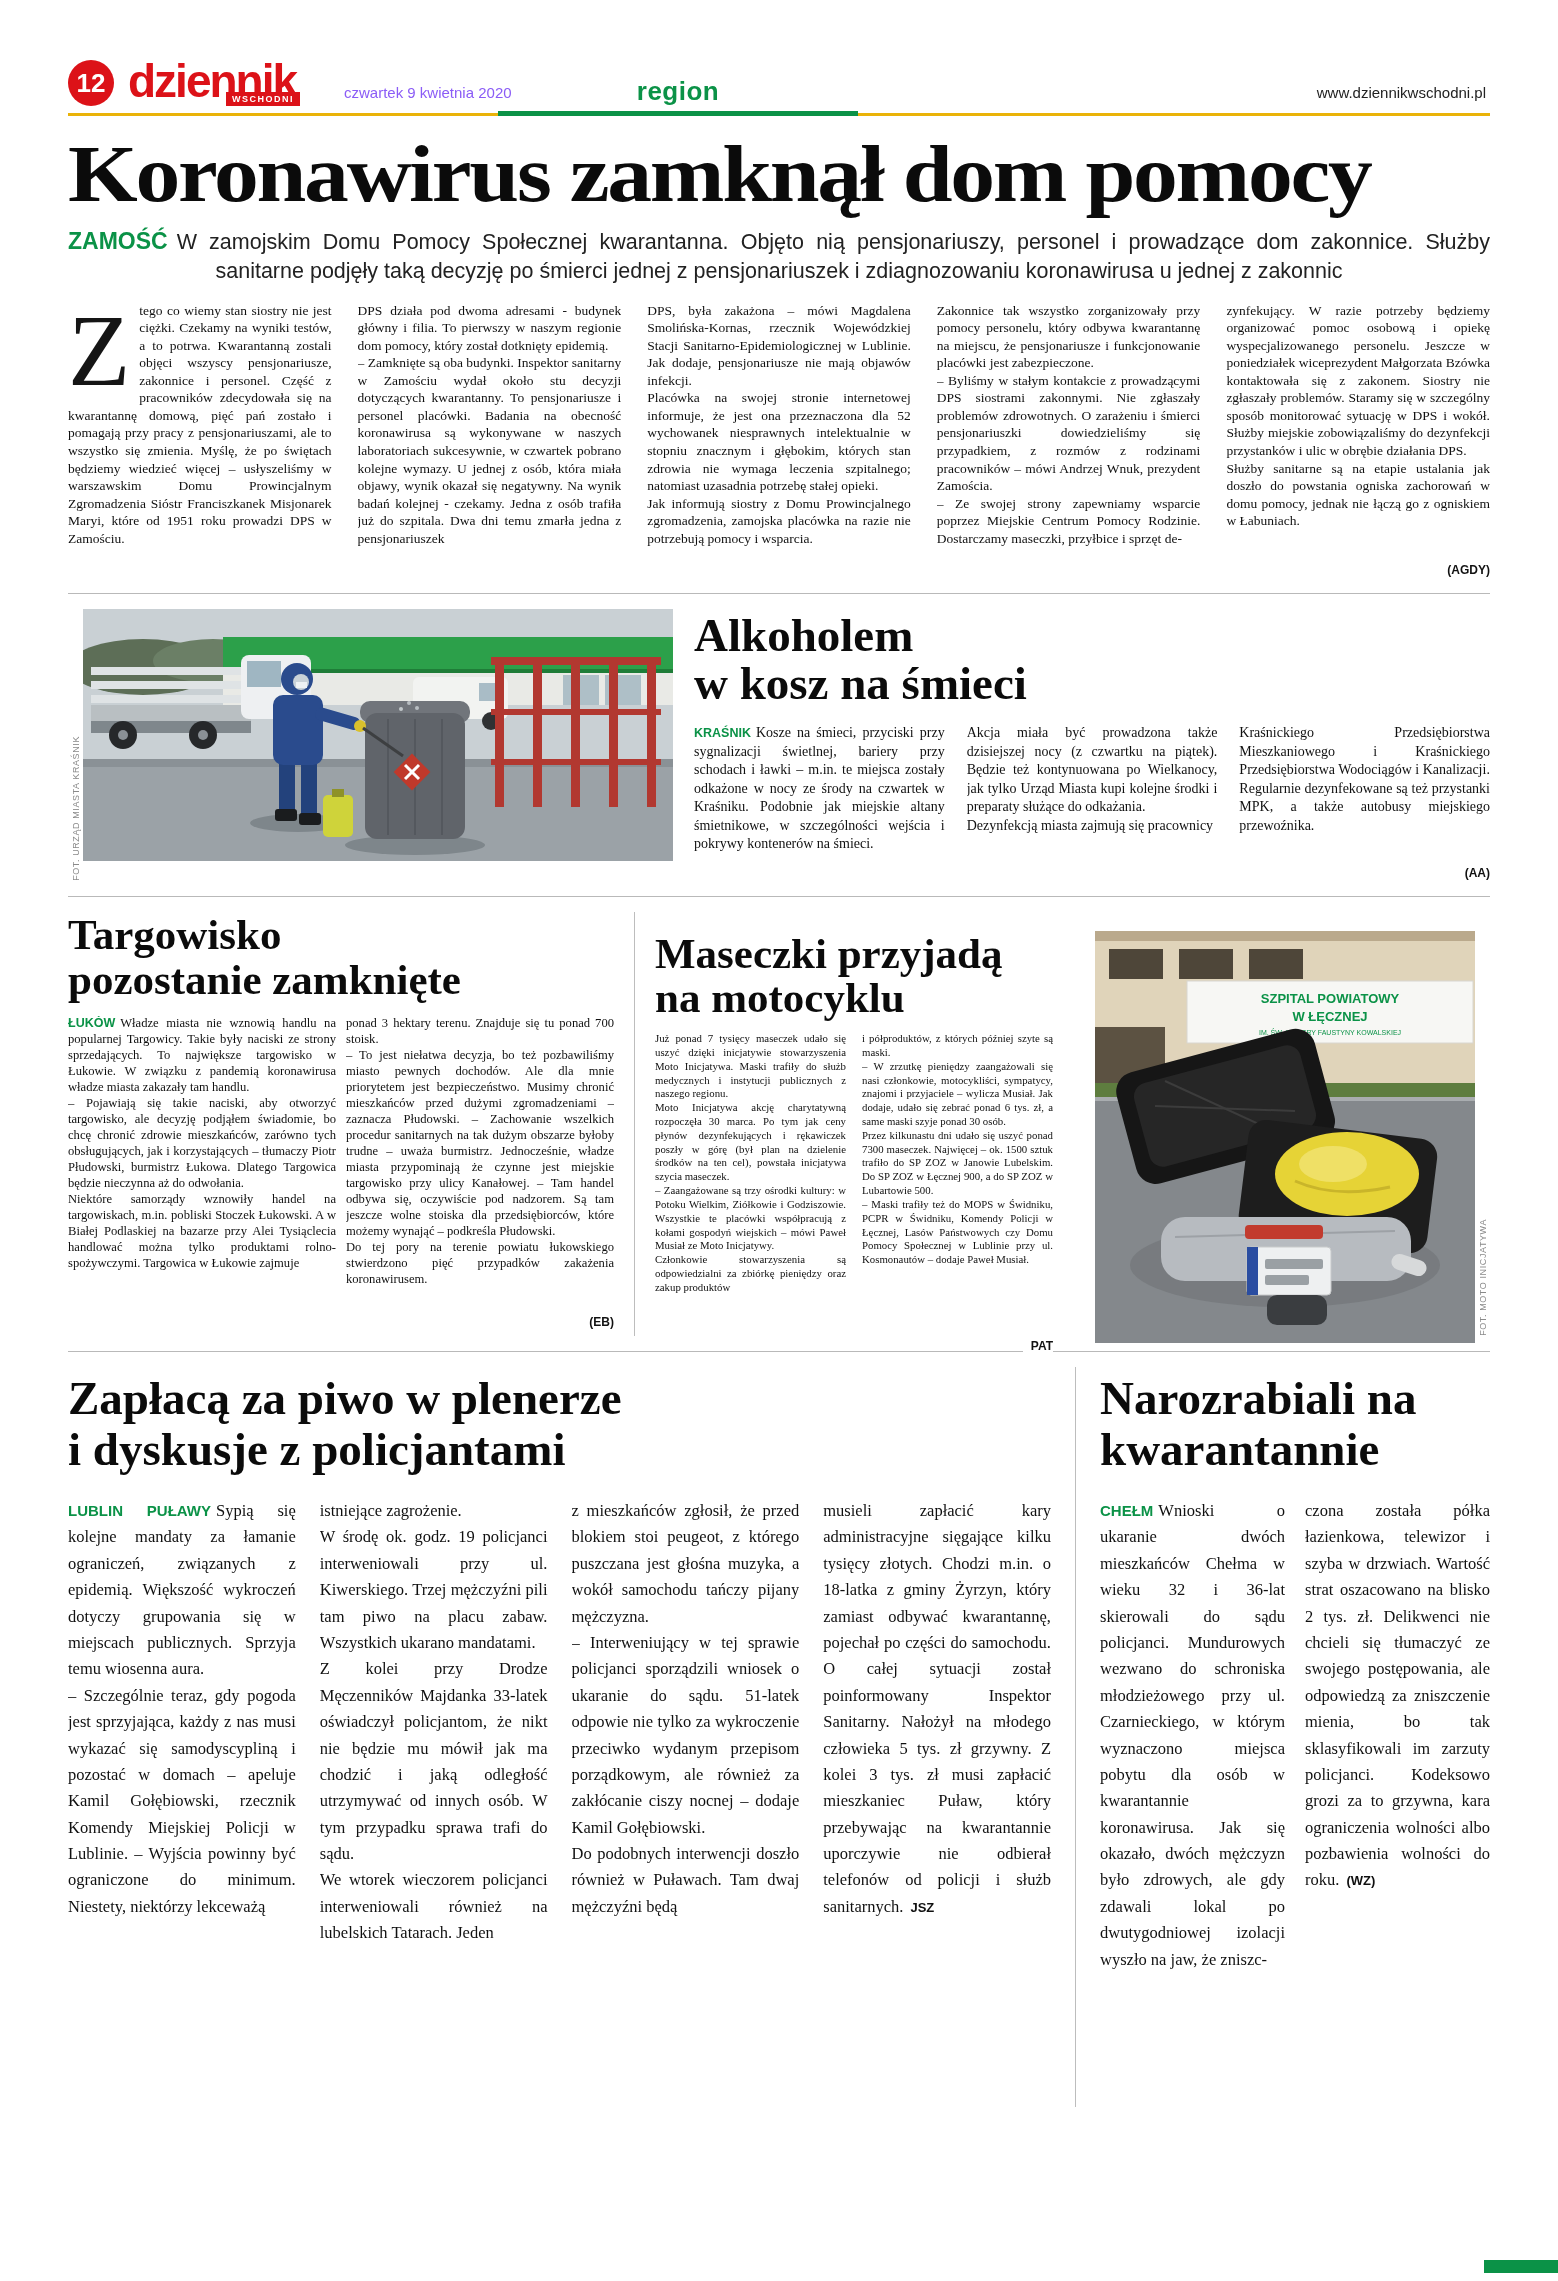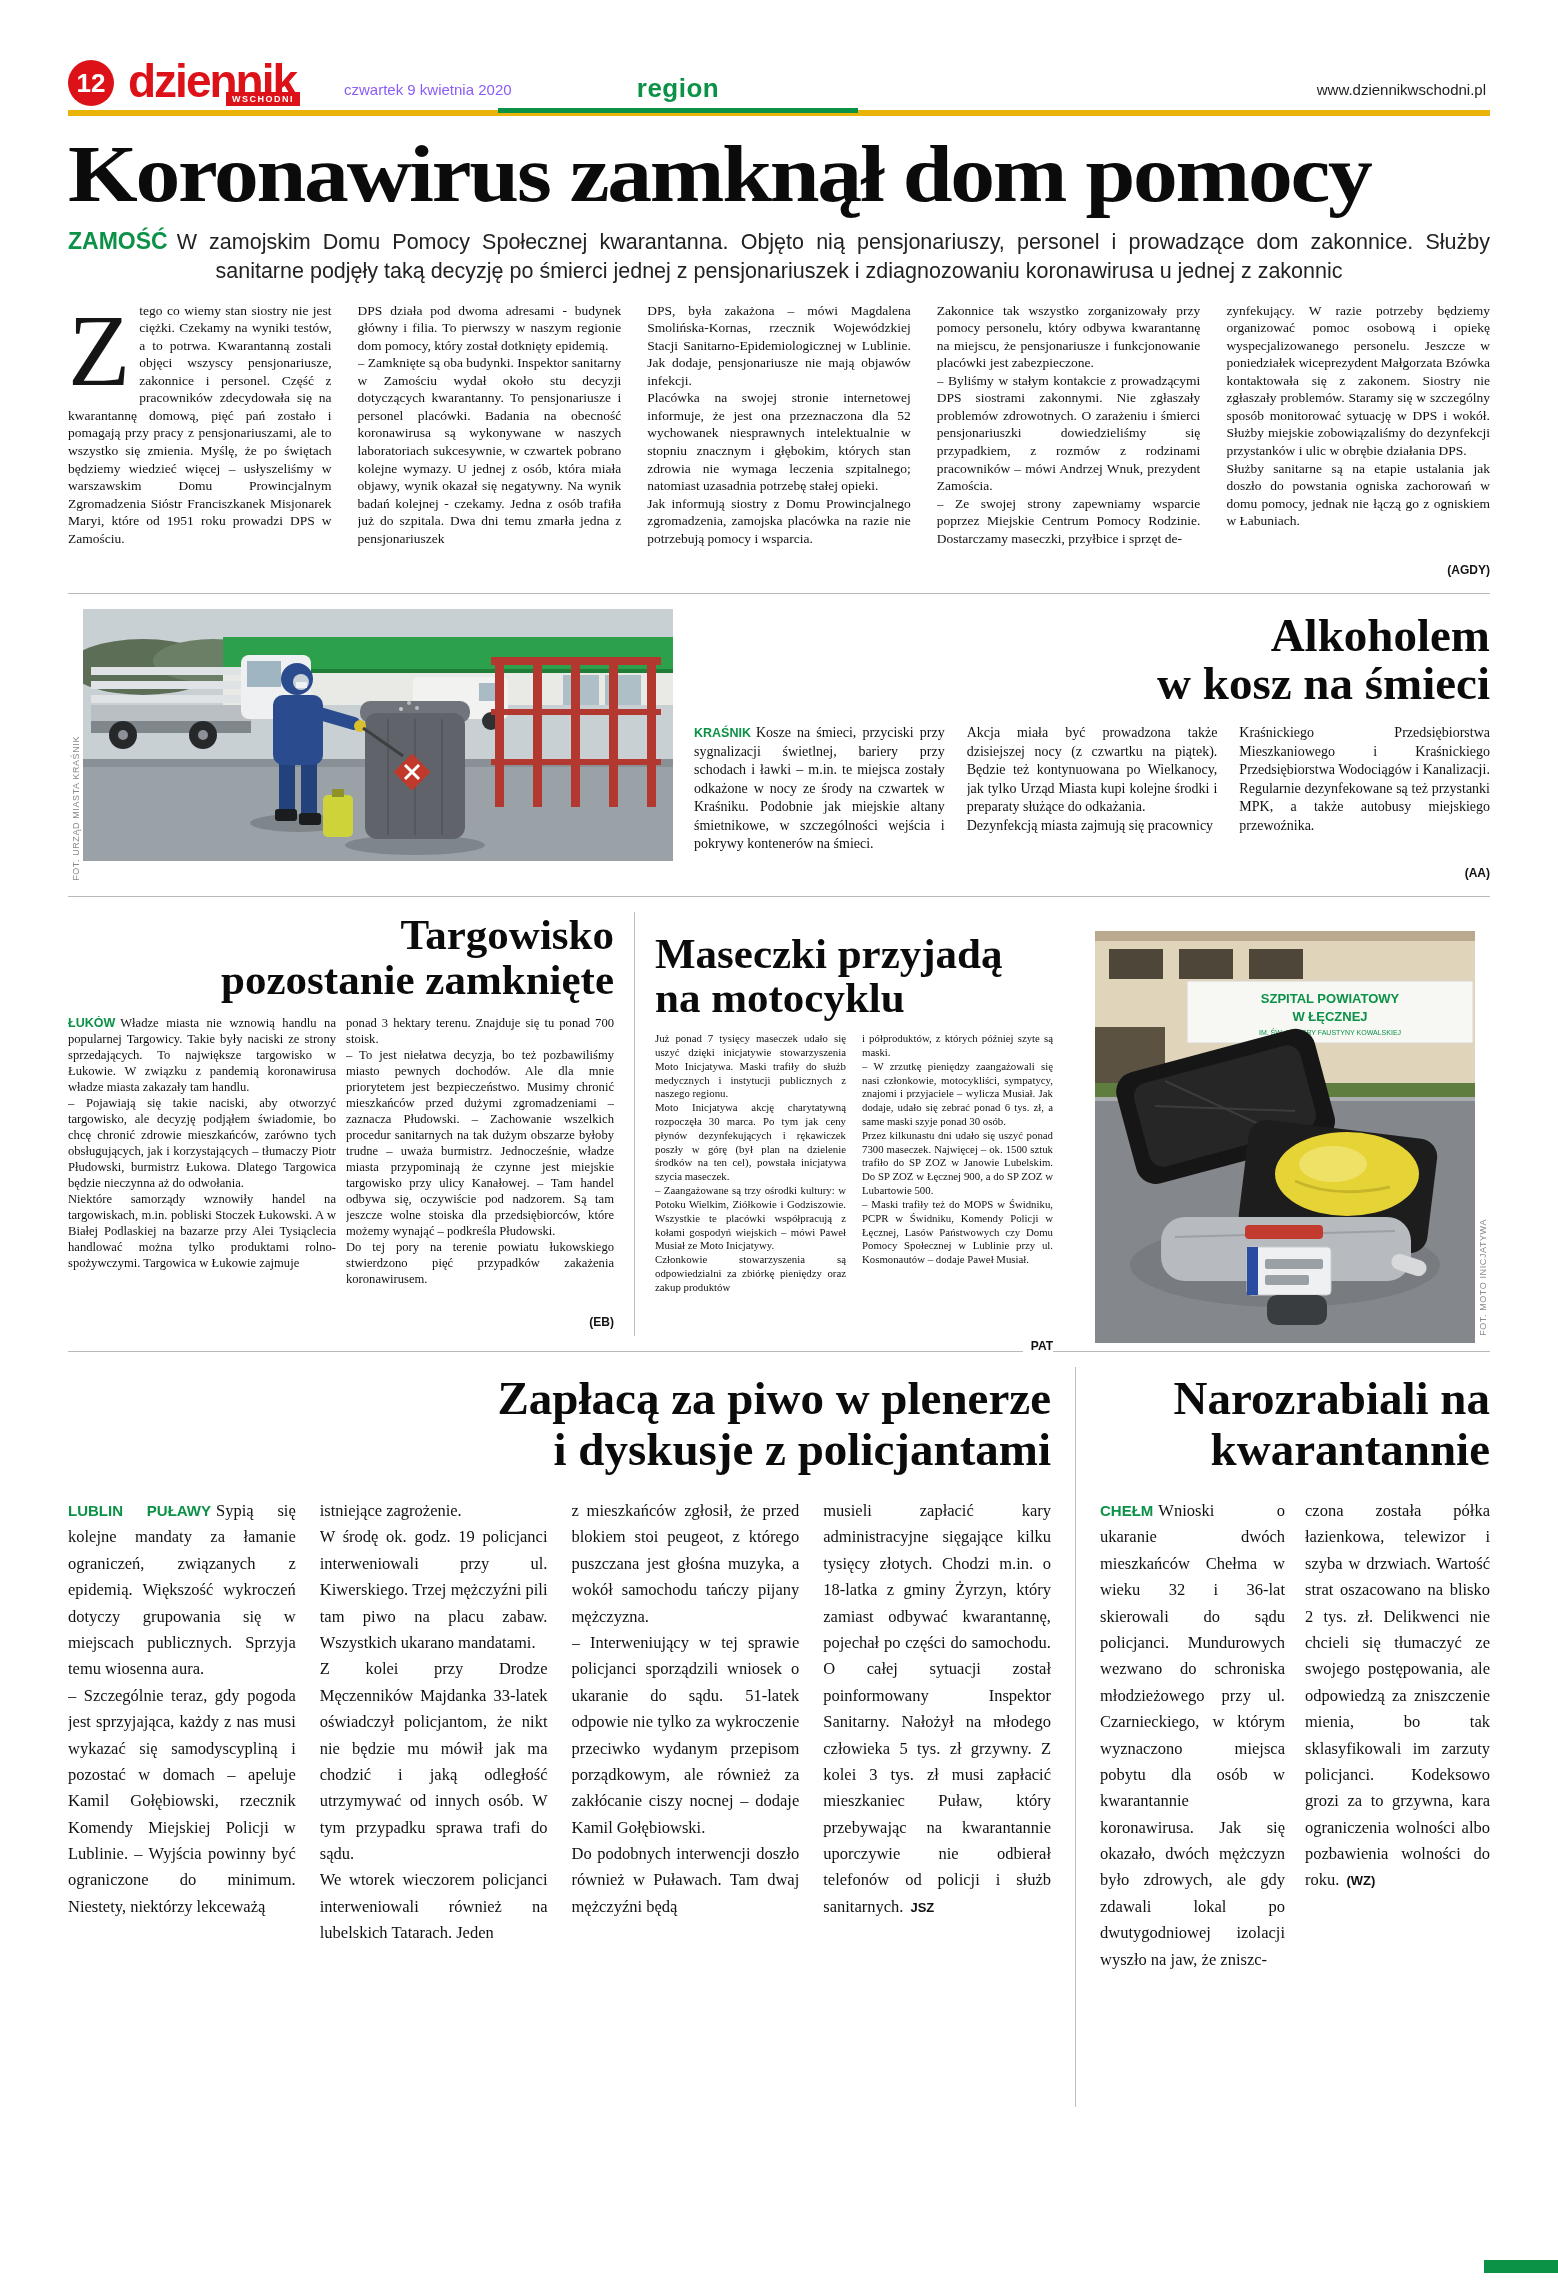--- a/index.html
+++ b/index.html
@@ -2,21 +2,21 @@
 <html lang="pl"><head>
 <meta charset="utf-8">
 <style>
   * { box-sizing: border-box; }
   html,body { margin:0; padding:0; background:#ffffff; }
   .page { position:relative; width:1558px; height:2281px; background:#fff; overflow:hidden;
           color:#111; font-family:"Liberation Serif", serif; margin:0 auto; }
   .inner { padding:56px 68px 0 68px; }
 
   
-  .masthead-row { position:relative; height:60px; border-bottom:6px solid #eab308; }
+  .masthead-row { position:relative; height:60px; border-bottom:3px solid #eab308; }
   .page-badge { position:absolute; left:0; top:4px; width:46px; height:46px; border-radius:50%;
                 background:#dc1218; color:#fff; font:bold 26px "Liberation Sans", sans-serif;
                 display:flex; align-items:center; justify-content:center; }
   .logo { position:absolute; left:60px; top:2px; }
   .logo-main { font-family:"Liberation Sans", sans-serif; font-weight:bold; font-size:46px;
                color:#dc1218; letter-spacing:-2px; line-height:1; }
   .logo-sub { position:absolute; right:-4px; bottom:-2px; background:#dc1218; color:#fff;
               font:bold 9px "Liberation Sans", sans-serif; padding:2px 6px; letter-spacing:1.5px; }
   .issue-date { position:absolute; left:276px; bottom:12px; font:15px "Liberation Sans", sans-serif; color:#8b5cf6; }
   .section-label-wrap { position:absolute; left:430px; bottom:-3px; width:360px; text-align:center;
@@ -47,21 +47,21 @@
   .vline { border-left:1px solid #bdbdbd; }
 
   
   .sec2 { display:flex; gap:20px; height:272px; }
   .photo1-wrap { display:flex; width:606px; flex:0 0 auto; }
   .credit-col { width:15px; display:flex; align-items:flex-end; justify-content:center; }
   .photo-credit-v { writing-mode:vertical-rl; transform:rotate(180deg); font:9px "Liberation Sans", sans-serif;
                     color:#8a8a8a; letter-spacing:.6px; white-space:nowrap; }
   .sec2-text { flex:1; display:flex; flex-direction:column; }
   .art-head { font-weight:bold; font-family:"Liberation Serif", serif; white-space:pre-line;
-              text-align:right; margin:0; color:#0b0b0b; }
+              text-align:left; margin:0; color:#0b0b0b; }
   .alkohol-head { font-size:47px; line-height:1.04; margin:2px 0 16px; }
   .sec2 .cols { gap:22px; flex:1; }
   .sec2 .body-col { font-size:14px; line-height:1.32; }
 
   
   .sec3 { display:flex; height:424px; }
   .targ-block { width:566px; flex:0 0 auto; padding-right:20px; }
   .targ-head { font-size:43px; line-height:1.05; margin:0 0 14px; }
   .targ-cols { display:flex; gap:10px; height:314px; }
   .targ-cols .body-col { font-size:12.6px; line-height:1.27; }

